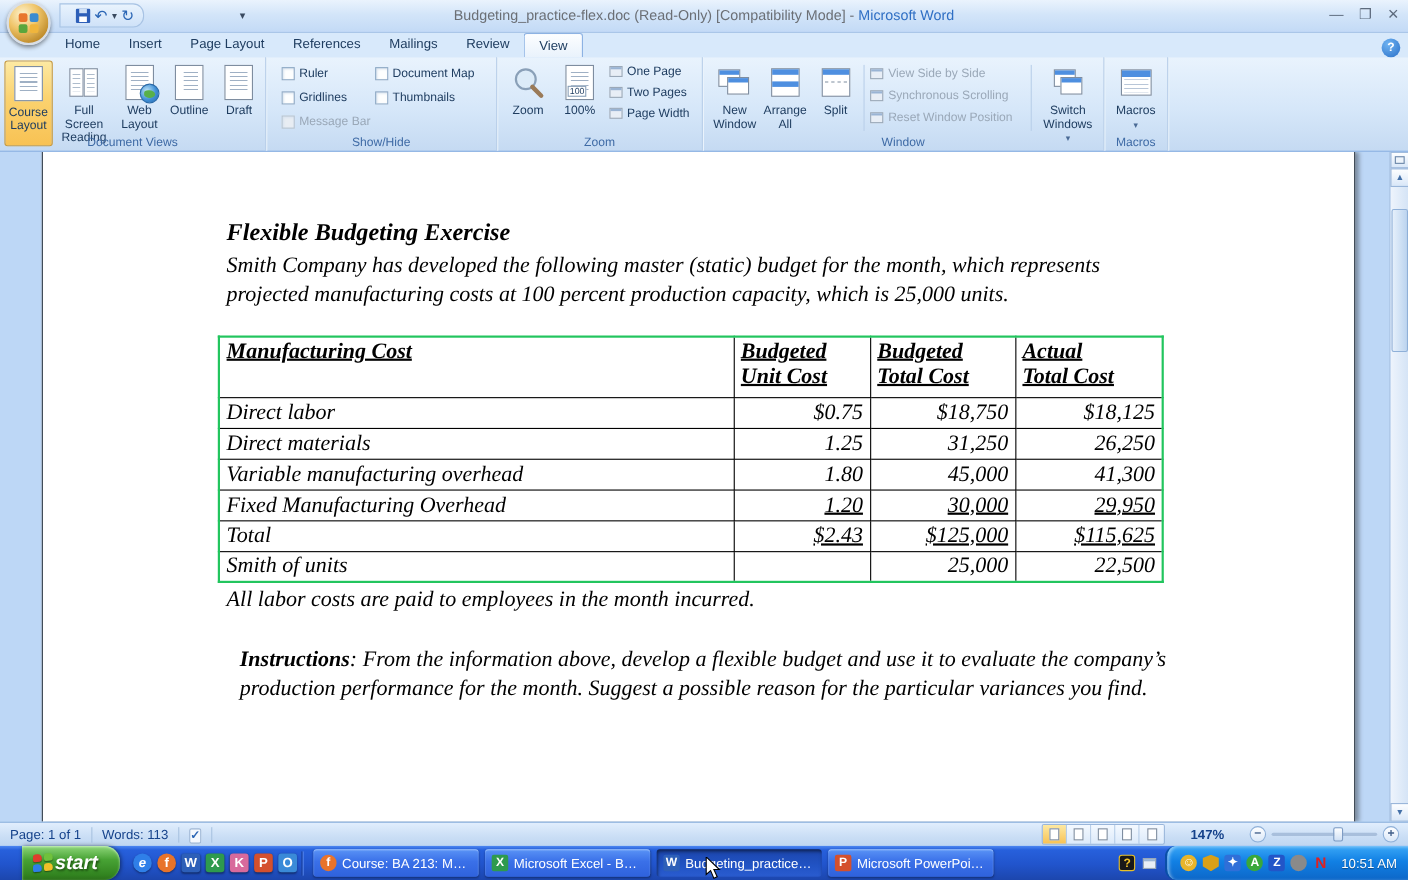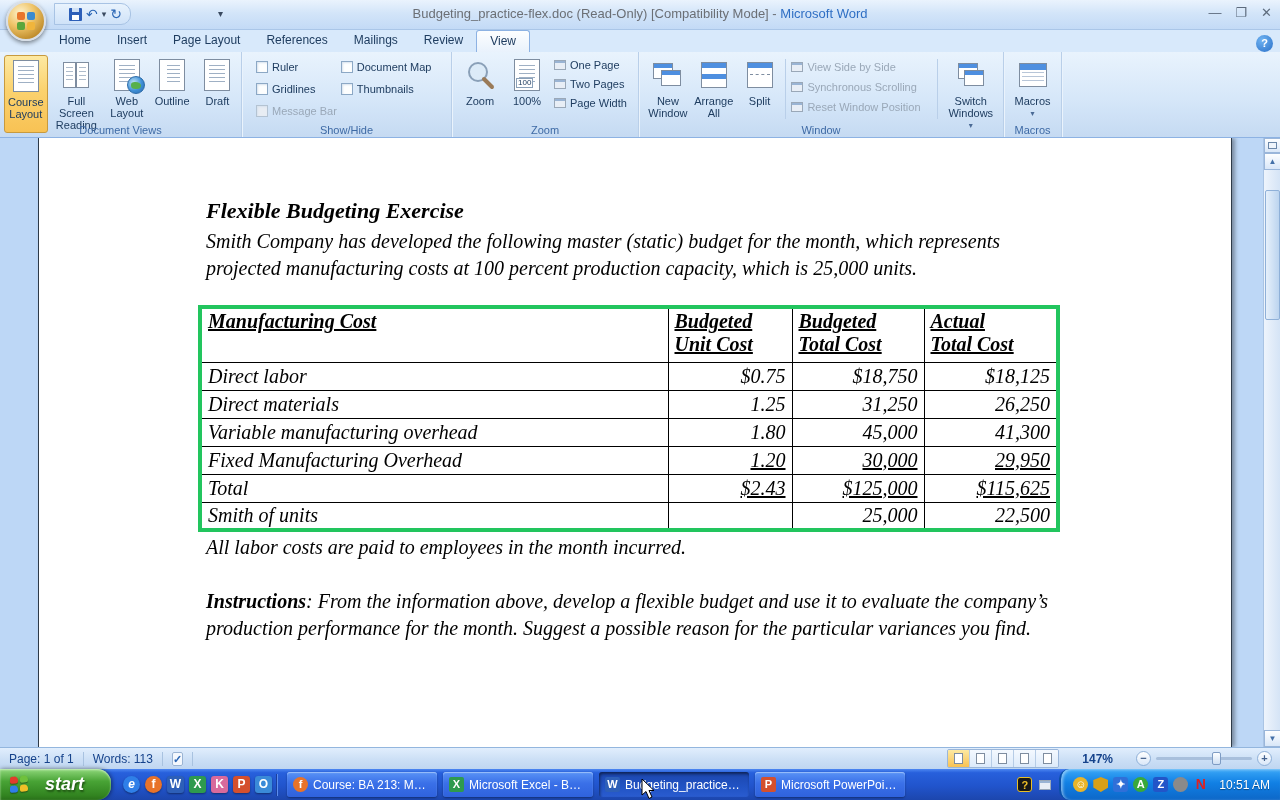--- a/index.html
+++ b/index.html
@@ -77,28 +77,28 @@
     background:repeating-linear-gradient(to bottom,#b8c6d8 0 1px,transparent 1px 4px); }
   .sep-v { width:1px; background:#b9cfe9; margin:4px 3px; }
 
   
   .docarea { position:absolute; left:0; top:138px; width:1280px; height:609px; background:#bdd7f6; overflow:hidden; }
   .page { position:absolute; left:38px; top:0; width:1194px; height:609px; background:#fff;
     border-left:1px solid #2e3a48; border-right:1px solid #2e3a48; box-shadow:3px 0 4px rgba(0,0,0,.35); }
   .content { position:absolute; left:167px; top:60px; width:866px; font-family:"Liberation Serif", serif; font-size:20px; color:#000;font-style:italic; }
   .doc-h1 { font-size:22px; font-weight:bold; margin-bottom:4px; }
   .doc-p { line-height:27px; }
-  .btable { border-collapse:collapse; border:4px solid #22c55e; margin:23px 0 0 -8px; font-size:20px; }
+  .btable { border-collapse:collapse; border:2px solid #22c55e; margin:23px 0 0 -8px; font-size:20px; }
   .btable td { border:1px solid #000; padding:0 6px; height:28px; }
   .btable tr.hdr td { vertical-align:top; font-weight:bold; height:55px; padding-top:1px; }
   .btable td.num { text-align:right; }
   .c1 { width:468px; } .c2 { width:124px; } .c3 { width:132px; } .c4 { width:134px; }
   .u { text-decoration:underline; }
   .note { margin-top:2px; line-height:27px; }
-  .instr { margin-top:27px; line-height:27px; }
+  .instr { margin-top:27px; line-height:27px;margin-left:12px; }
 
   
   .vscroll { position:absolute; right:0; top:0; width:17px; height:609px;
     background:linear-gradient(90deg,#eef4fc,#d5e4f6); border-left:1px solid #aac4e4; }
   .sbtn { width:17px; height:17px; background:linear-gradient(#fdfeff,#d9e7f8); border:1px solid #9ab6da;
     color:#4470a8; font-size:8px; text-align:center; line-height:15px; }
   .sthumb { position:absolute; top:52px; left:1px; width:15px; height:130px; border:1px solid #8fb0d8; border-radius:2px;
     background:linear-gradient(90deg,#e6f0fb,#bcd4ef); }
   .sdown { position:absolute; bottom:0; }
 
@@ -120,23 +120,23 @@
   .zoomctl { display:flex; align-items:center; gap:5px; }
   .zbtn { width:15px; height:15px; border-radius:50%; border:1px solid #8fb0d8; background:linear-gradient(#fff,#d9e7f8);
     color:#44618c; font-size:11px; line-height:13px; text-align:center; font-weight:bold; }
   .ztrack { width:96px; height:3px; background:#a8bfdc; border-radius:2px; position:relative; }
   .zthumb { position:absolute; left:56px; top:-5px; width:9px; height:13px; background:linear-gradient(#fdfeff,#cfe0f4);
     border:1px solid #7e9cc4; border-radius:2px; }
 
   
   .taskbar { position:absolute; left:0; top:769px; width:1280px; height:31px;
     background:linear-gradient(#4d87f2,#2760dc 12%,#2154cc 55%,#1c46ad); display:flex; align-items:center; z-index:10; }
-  .startbtn { width:111px; height:31px; border-radius:0 14px 14px 0;
+  .startbtn { width:89px; height:31px; border-radius:0 14px 14px 0;
     background:linear-gradient(#8ed77a,#48a335 40%,#328420 85%,#2a701a);
-    box-shadow:1px 0 4px rgba(0,0,0,.5), inset 0 1px 2px #c8efbc; display:flex; align-items:center; gap:15px; padding-left:10px; }
+    box-shadow:1px 0 4px rgba(0,0,0,.5), inset 0 1px 2px #c8efbc; display:flex; align-items:center; gap:0; padding-left:10px;margin-left:20px; }
   .startbtn .label { color:#fff; font-size:18px; font-weight:bold; font-style:italic; text-shadow:1px 2px 2px #1e5212; }
   .flag { width:20px; height:18px; display:grid; grid-template-columns:8px 8px; grid-template-rows:7px 7px; gap:2px; transform:skewY(-6deg); }
   .flag span { border-radius:2px 4px 2px 2px; box-shadow:0 1px 1px rgba(0,0,0,.4); }
   .ql { display:flex; align-items:center; gap:5px; margin-left:12px; }
   .qlicon { width:17px; height:17px; border-radius:3px; color:#fff; font-size:12px; font-weight:bold;
     text-align:center; line-height:17px; box-shadow:0 1px 2px rgba(0,0,0,.4); }
   .tb-sep { width:1px; height:22px; background:#1b3f9b; box-shadow:1px 0 0 #5d8ef0; margin:0 4px; }
   .taskbtn { width:150px; height:25px; margin-left:6px; border-radius:3px; display:flex; align-items:center; gap:5px;
     padding:0 6px; background:linear-gradient(#5a93f6,#3a70e8 45%,#2f62dd); box-shadow:inset 0 1px 1px #9cc0fb, 0 1px 2px rgba(0,0,0,.35);
     color:#fff; font-size:12px; }

